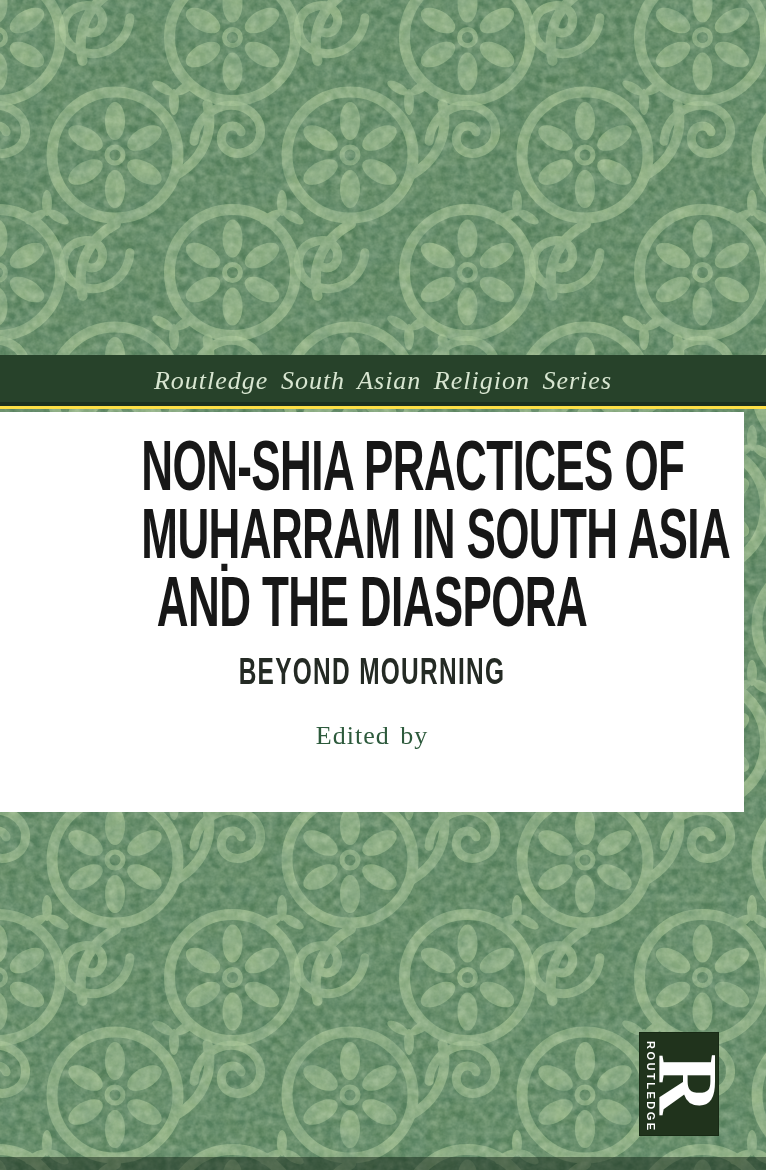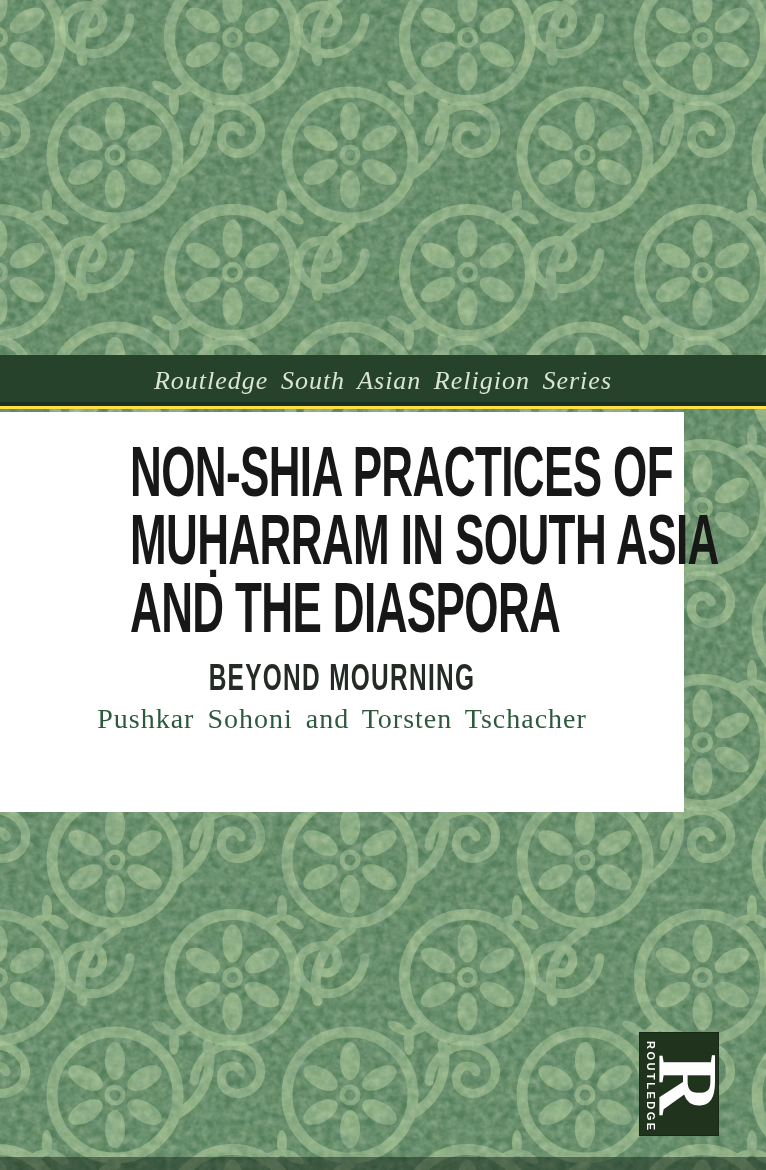--- a/index.html
+++ b/index.html
@@ -30,24 +30,24 @@
     font-size: 26px;
     letter-spacing: 1px;
     word-spacing: 5px;
     color: #d8e6d1;
   }
 
   
   .white-band {
     position: absolute;
     left: 0; top: 412px;
-    width: 684px; height: 400px;
+    width: 744px; height: 400px;
     background: #ffffff;
     text-align: center;
-    padding-top: 26px;
+    padding-top: 20px;
     box-sizing: border-box;
   }
   .title-line {
     display: block;
     font-weight: 700;
     font-size: 71px;
     line-height: 68px;
     letter-spacing: -1px;
     color: #171717;
     transform: scaleX(0.62);
@@ -180,21 +180,21 @@
 
   <div class="series-banner">
     <span>Routledge South Asian Religion Series</span>
   </div>
 
   <div class="white-band">
     <span class="title-line">NON-SHIA PRACTICES OF</span>
     <span class="title-line">MUḤARRAM IN SOUTH ASIA</span>
     <span class="title-line">AND THE DIASPORA</span>
     <span class="subtitle">BEYOND MOURNING</span>
-    <span class="editors">Pushkar Sohoni and Torsten Tschacher</span>
+    <span class="edited-by">Edited by</span>
   </div>
 
   <div class="logo">
     <span class="logo-r">R</span>
     <span class="logo-vert">ROUTLEDGE</span>
   </div>
 
 </div>
 
 </body></html>

